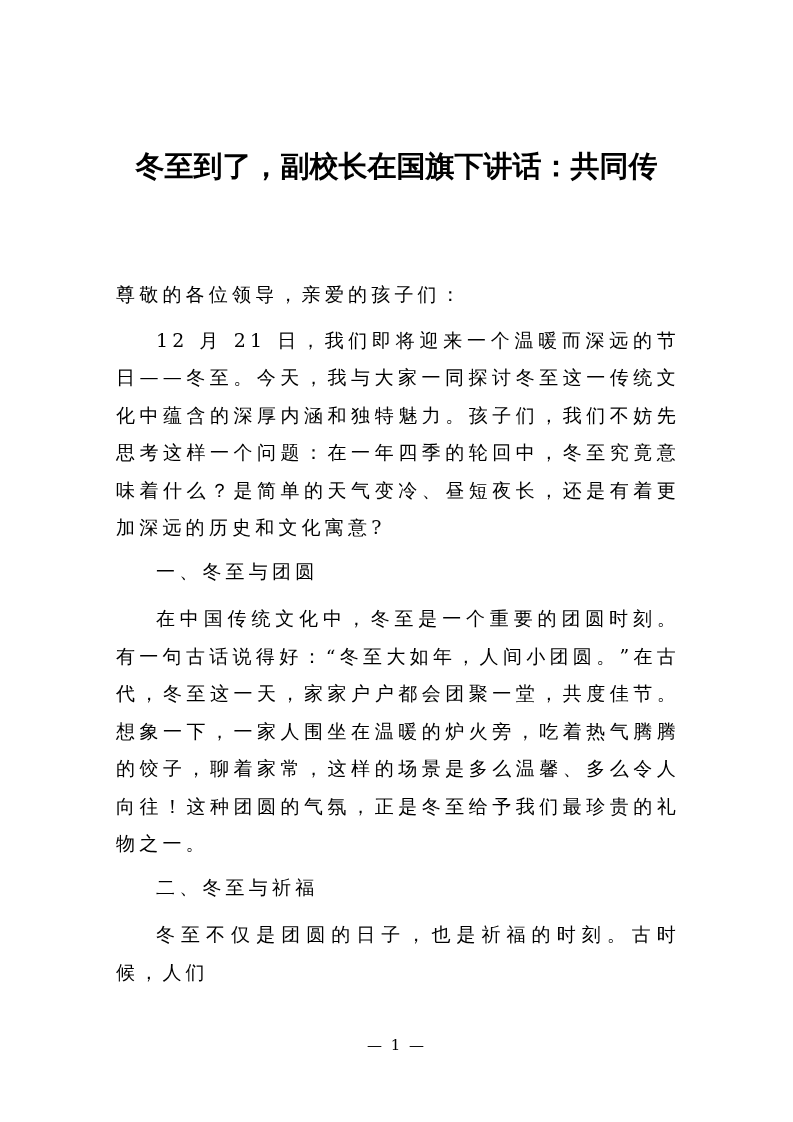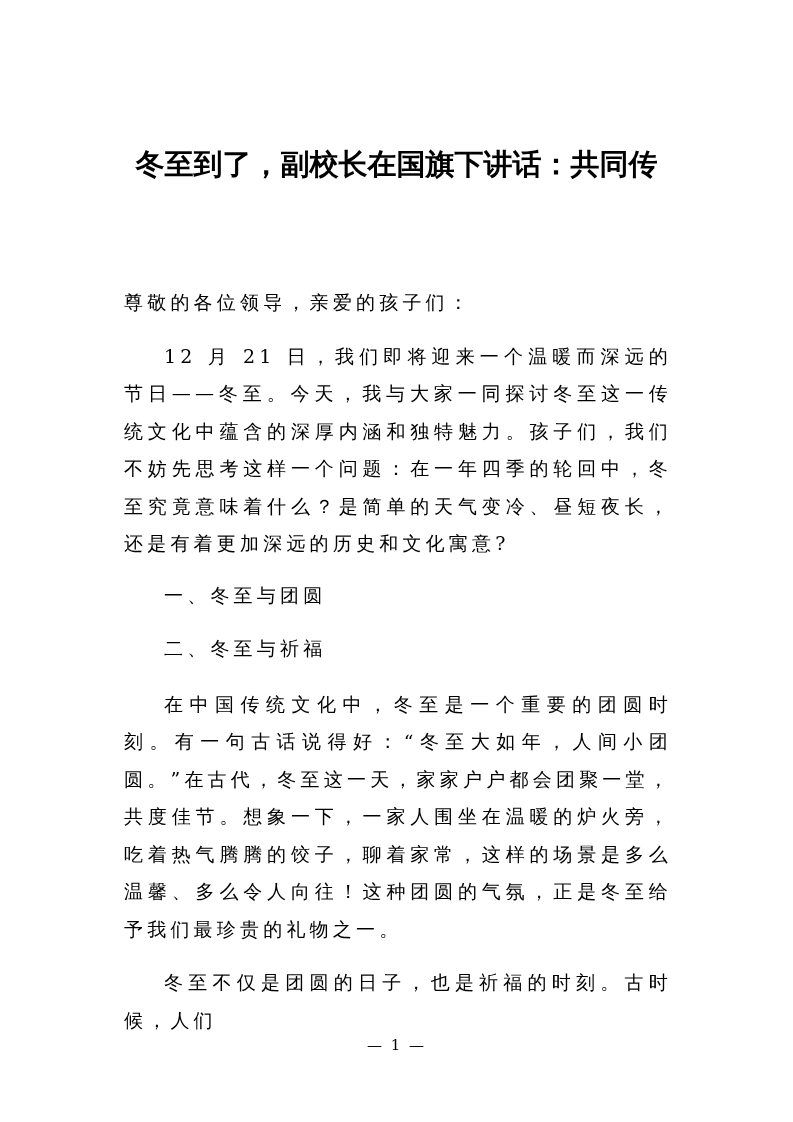--- a/index.html
+++ b/index.html
@@ -1,40 +1,40 @@
 <!DOCTYPE html>
 <html><head>
 <meta charset="utf-8">
 <style>
   html, body { margin: 0; padding: 0; background: #ffffff; }
   body { width: 793px; height: 1122px; position: relative; overflow: hidden;
          font-family: "DejaVu Serif", "Liberation Serif", serif; color: #000; }
   .page { position: absolute; left: 0; top: 0; width: 793px; height: 1122px; background: #fff; }
   .title { position: absolute; left: 100px; width: 593px; top: 144px; text-align: center;
-           font-family: Liberation Mono, monospace; font-weight: bold; font-size: 29px;
+           font-family: Liberation Serif, serif; font-weight: bold; font-size: 29px;
            line-height: 45px; letter-spacing: 0px; }
   .body { position: absolute; left: 108px; width: 580px; top: 268px; }
-  .p { font-size: 19px; line-height: 37.5px; margin: 16px; text-align: justify;
+  .p { font-size: 19px; line-height: 37.5px; margin: 8px; text-align: justify;
        text-align-last: left; letter-spacing: 4.2px; white-space: normal; word-break: break-all; }
   .indent { text-indent: 40px; }
   .heading { font-family: Liberation Mono, monospace; }
   .footer { position: absolute; left: 0; width: 793px; top: 1036px; text-align: center;
             font-size: 15px; color: #000; letter-spacing: 2px; }
 </style>
 </head>
 <body>
 
 <div class="page">
   <div class="title">
     <div>冬至到了，副校长在国旗下讲话：共同传</div>
   </div>
 
   <div class="body">
     <p class="p">尊敬的各位领导，亲爱的孩子们：</p>
     <p class="p indent">12 月 21 日，我们即将迎来一个温暖而深远的节日——冬至。今天，我与大家一同探讨冬至这一传统文化中蕴含的深厚内涵和独特魅力。孩子们，我们不妨先思考这样一个问题：在一年四季的轮回中，冬至究竟意味着什么？是简单的天气变冷、昼短夜长，还是有着更加深远的历史和文化寓意?</p>
     <p class="p indent heading">一、冬至与团圆</p>
+    <p class="p indent">在中国传统文化中，冬至是一个重要的团圆时刻。有一句古话说得好：“冬至大如年，人间小团圆。”在古代，冬至这一天，家家户户都会团聚一堂，共度佳节。想象一下，一家人围坐在温暖的炉火旁，吃着热气腾腾的饺子，聊着家常，这样的场景是多么温馨、多么令人向往！这种团圆的气氛，正是冬至给予我们最珍贵的礼物之一。</p>
     <p class="p indent heading">二、冬至与祈福</p>
-    <p class="p indent">在中国传统文化中，冬至是一个重要的团圆时刻。有一句古话说得好：“冬至大如年，人间小团圆。”在古代，冬至这一天，家家户户都会团聚一堂，共度佳节。想象一下，一家人围坐在温暖的炉火旁，吃着热气腾腾的饺子，聊着家常，这样的场景是多么温馨、多么令人向往！这种团圆的气氛，正是冬至给予我们最珍贵的礼物之一。</p>
     <p class="p indent">冬至不仅是团圆的日子，也是祈福的时刻。古时候，人们</p>
   </div>
 
   <div class="footer">— 1 —</div>
 </div>
 
 </body></html>

